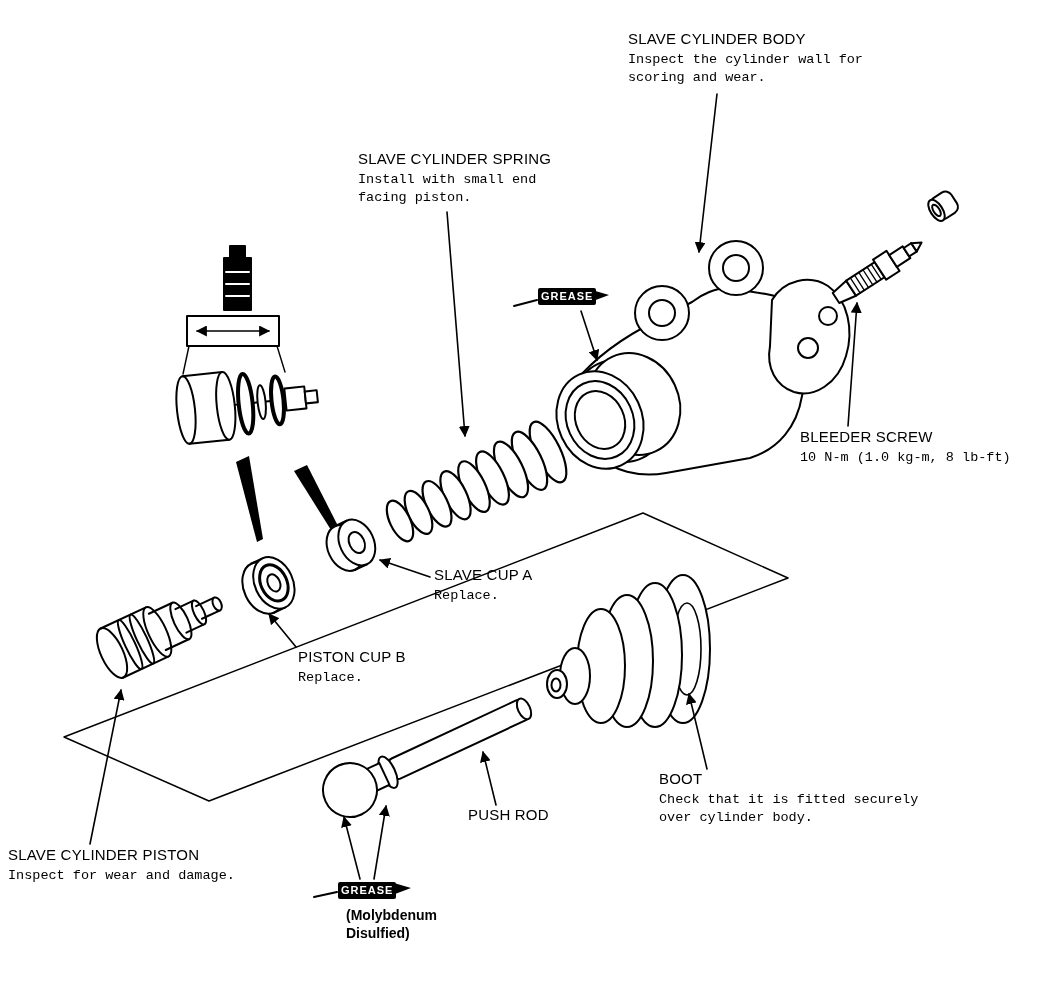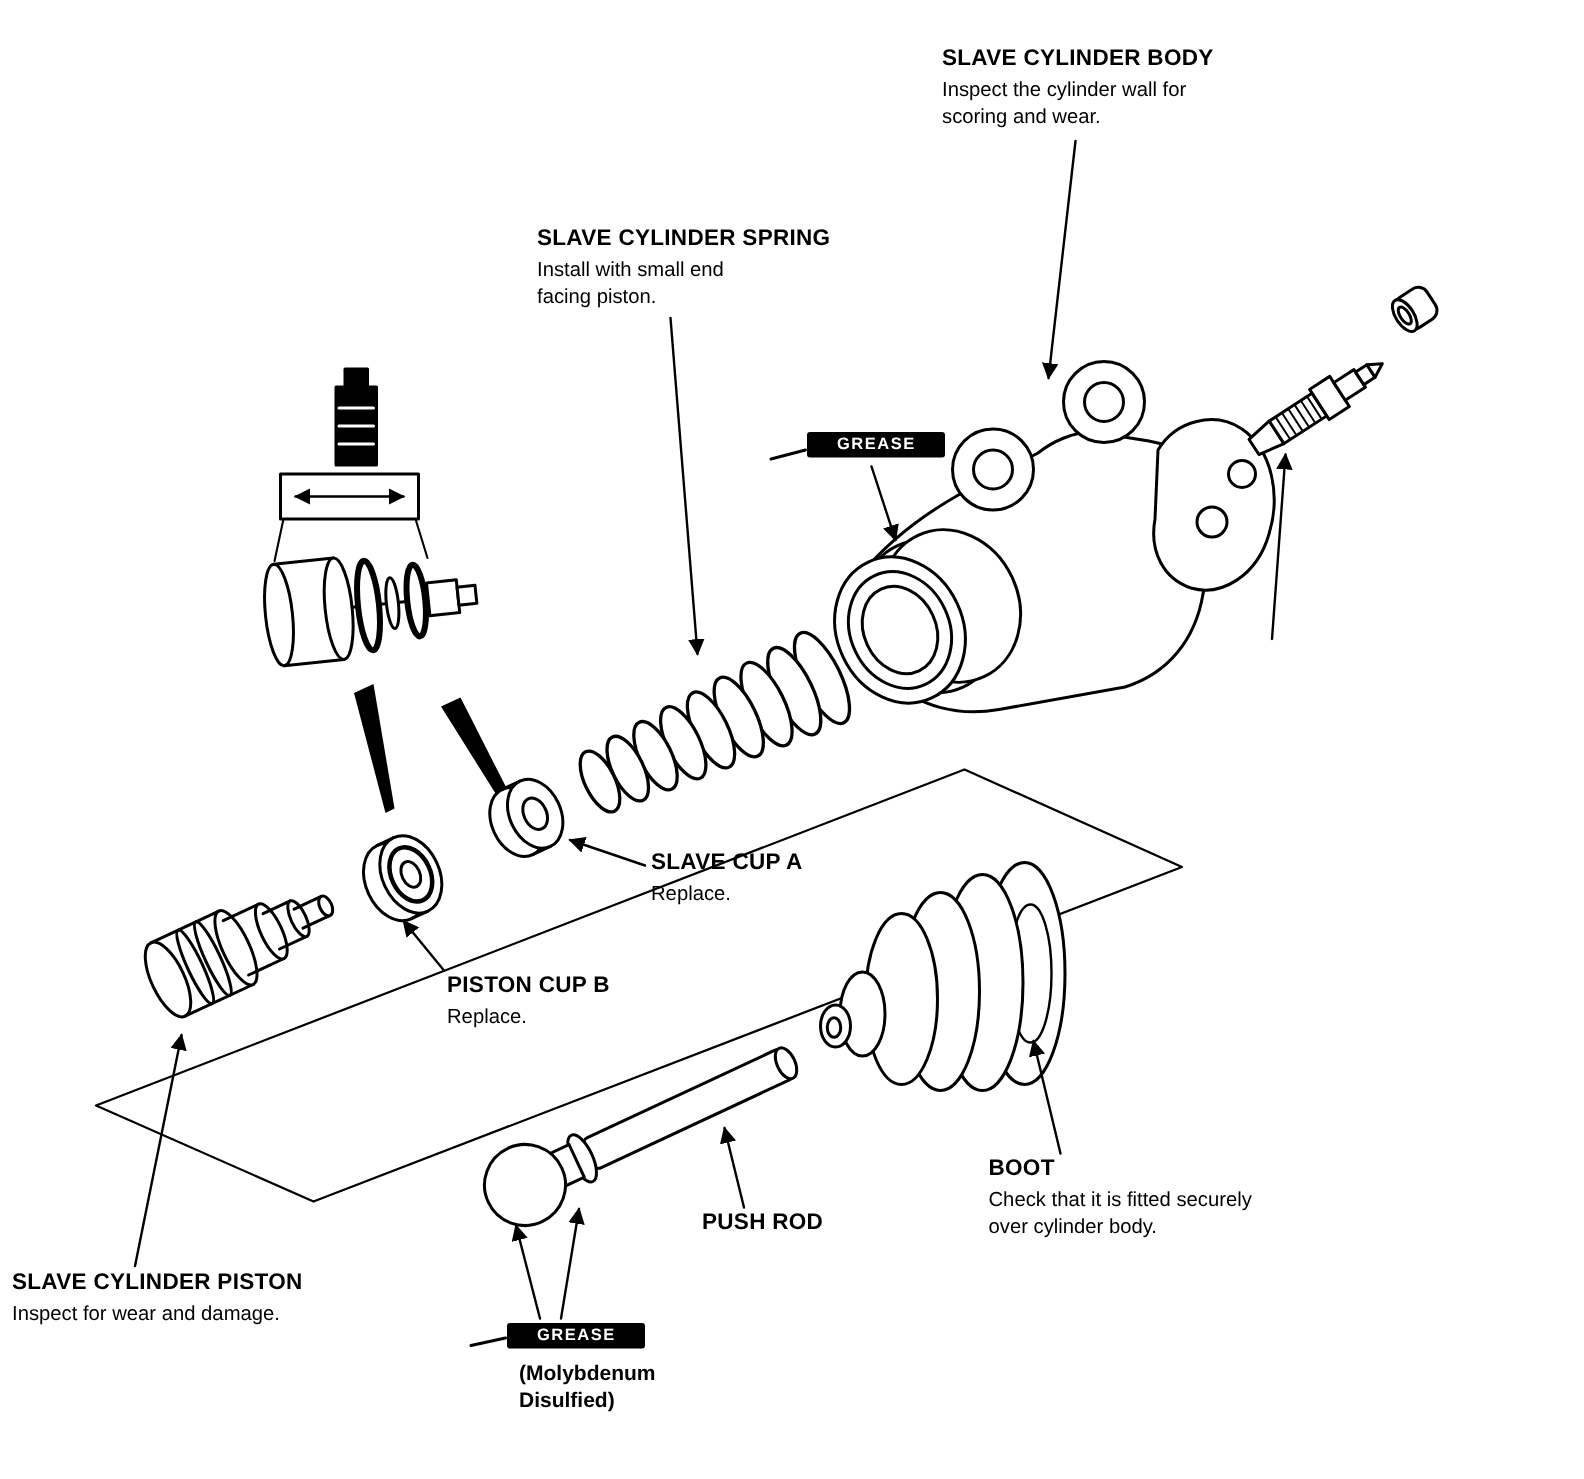--- a/index.html
+++ b/index.html
@@ -2,25 +2,25 @@
 <html><head>
 <meta charset="utf-8">
 <style>
   html,body{margin:0;padding:0;background:#ffffff;}
   .stage{
     position:relative;width:1056px;height:986px;background:#ffffff;
     font-family:"Liberation Sans",sans-serif;color:#000;overflow:hidden;
   }
   .stage svg{position:absolute;left:0;top:0;}
   .lbl{position:absolute;}
-  .t{font-weight:700;font-size:15px;letter-spacing:.2px;line-height:18px;white-space:pre-line;}
-  .n{font-weight:400;font-size:13.5px;line-height:18px;margin-top:3px;white-space:pre-line;}
+  .t{font-weight:400;font-size:15px;letter-spacing:.2px;line-height:18px;white-space:pre-line;}
+  .n{font-weight:400;font-size:13.5px;line-height:18px;margin-top:3px;white-space:pre-line;font-family:Liberation Mono, monospace;}
   .grease{
     position:absolute;background:#000;color:#fff;font-weight:700;font-size:11px;
-    letter-spacing:1px;padding:2px 20px;line-height:13px;border-radius:2px;
+    letter-spacing:1px;padding:2px 3px;line-height:13px;border-radius:2px;
   }
   .small-t{font-weight:700;font-size:14px;line-height:18px;white-space:pre-line;margin-left:16px;}
 </style>
 </head>
 <body>
 
 <div class="stage">
 
   <svg width="1056" height="986" viewBox="0 0 1056 986">
     <defs>
@@ -185,20 +185,24 @@
     <div class="n">Inspect the cylinder wall for
 scoring and wear.</div>
   </div>
 
   <div class="lbl" style="left:358px;top:150px">
     <div class="t">SLAVE CYLINDER SPRING</div>
     <div class="n">Install with small end
 facing piston.</div>
   </div>
 
+  <div class="lbl" style="left:800px;top:428px">
+    <div class="t">BLEEDER SCREW</div>
+    <div class="n">10 N-m (1.0 kg-m, 8 lb-ft)</div>
+  </div>
 
   <div class="lbl" style="left:434px;top:566px">
     <div class="t">SLAVE CUP A</div>
     <div class="n">Replace.</div>
   </div>
 
   <div class="lbl" style="left:298px;top:648px">
     <div class="t">PISTON CUP B</div>
     <div class="n">Replace.</div>
   </div>

